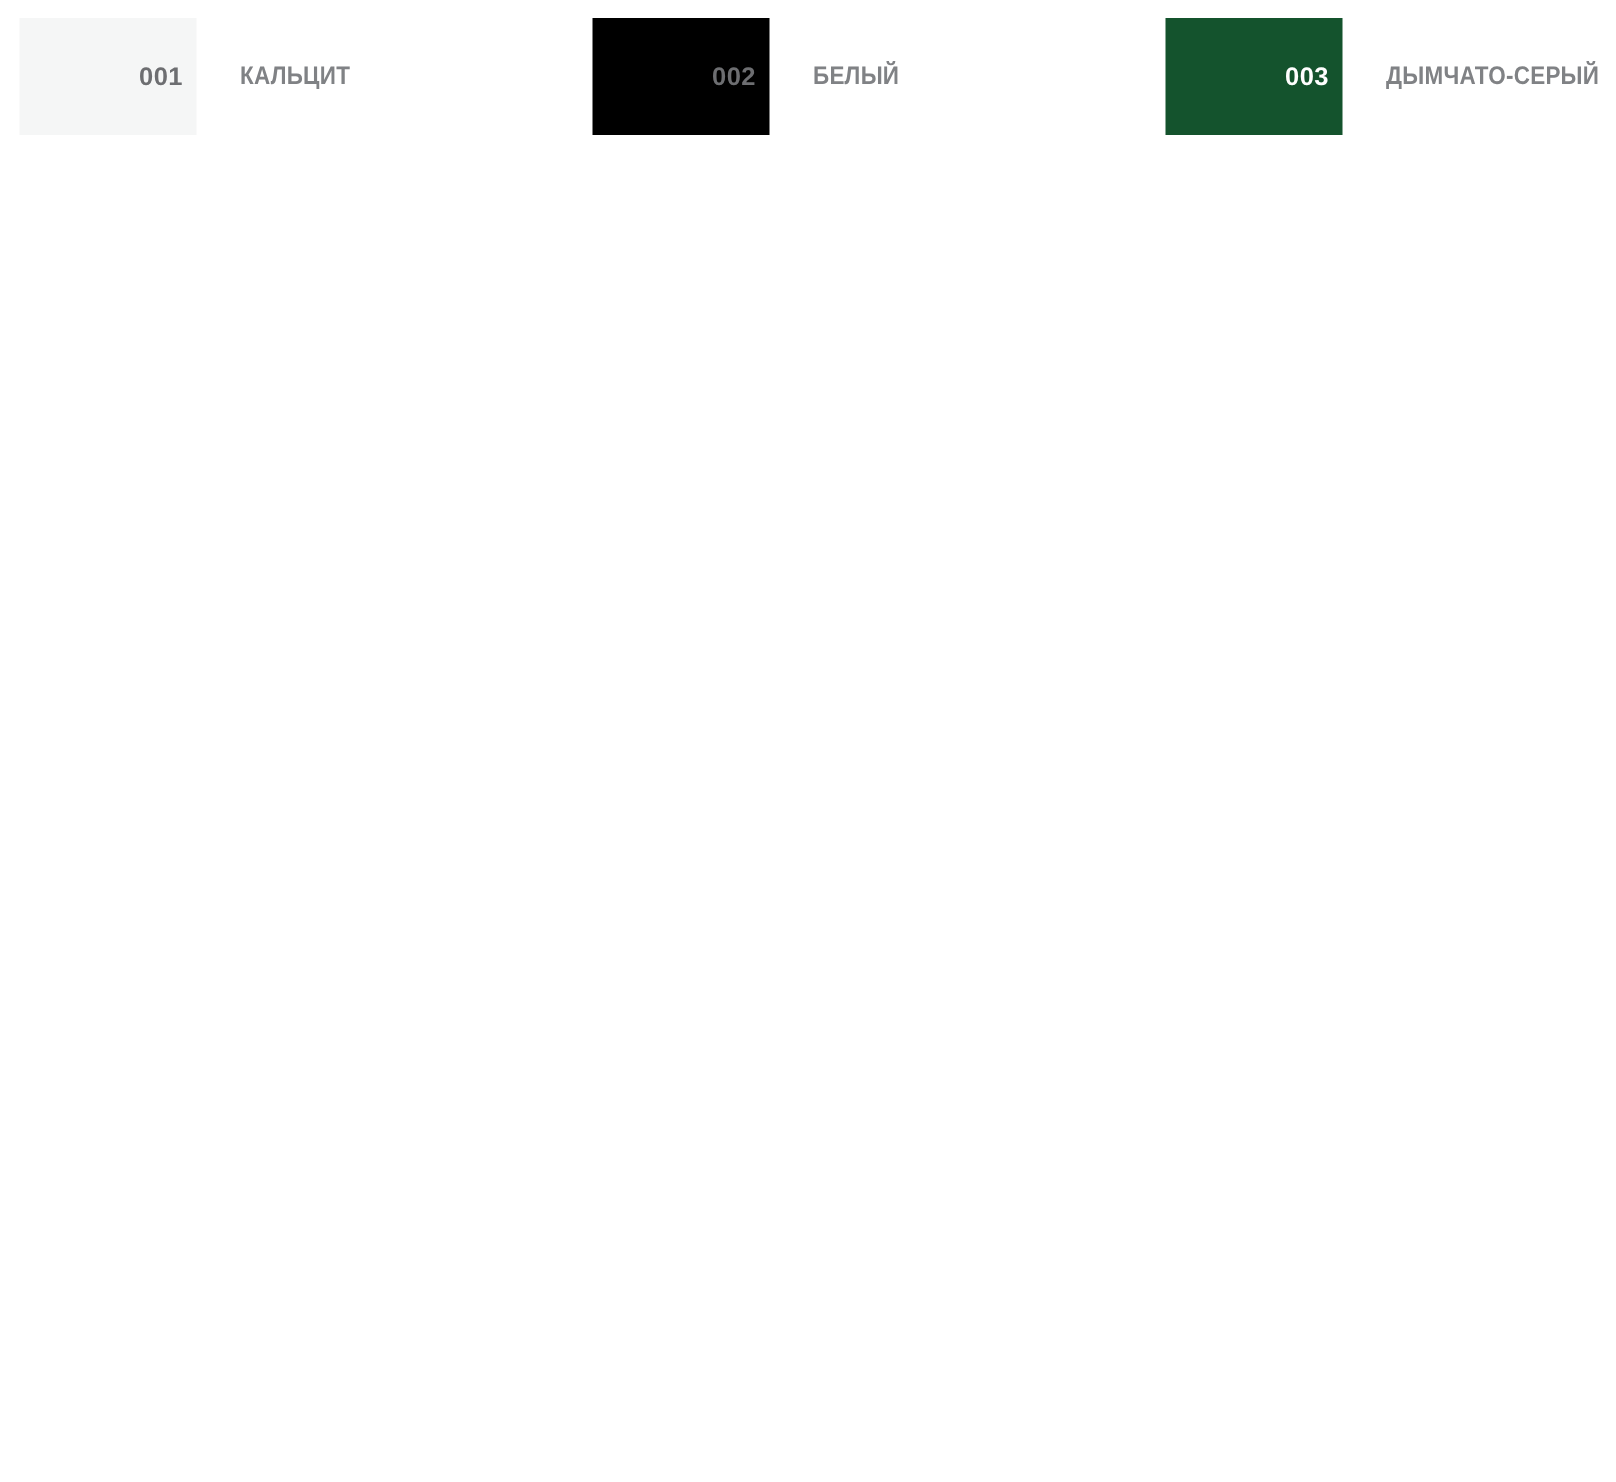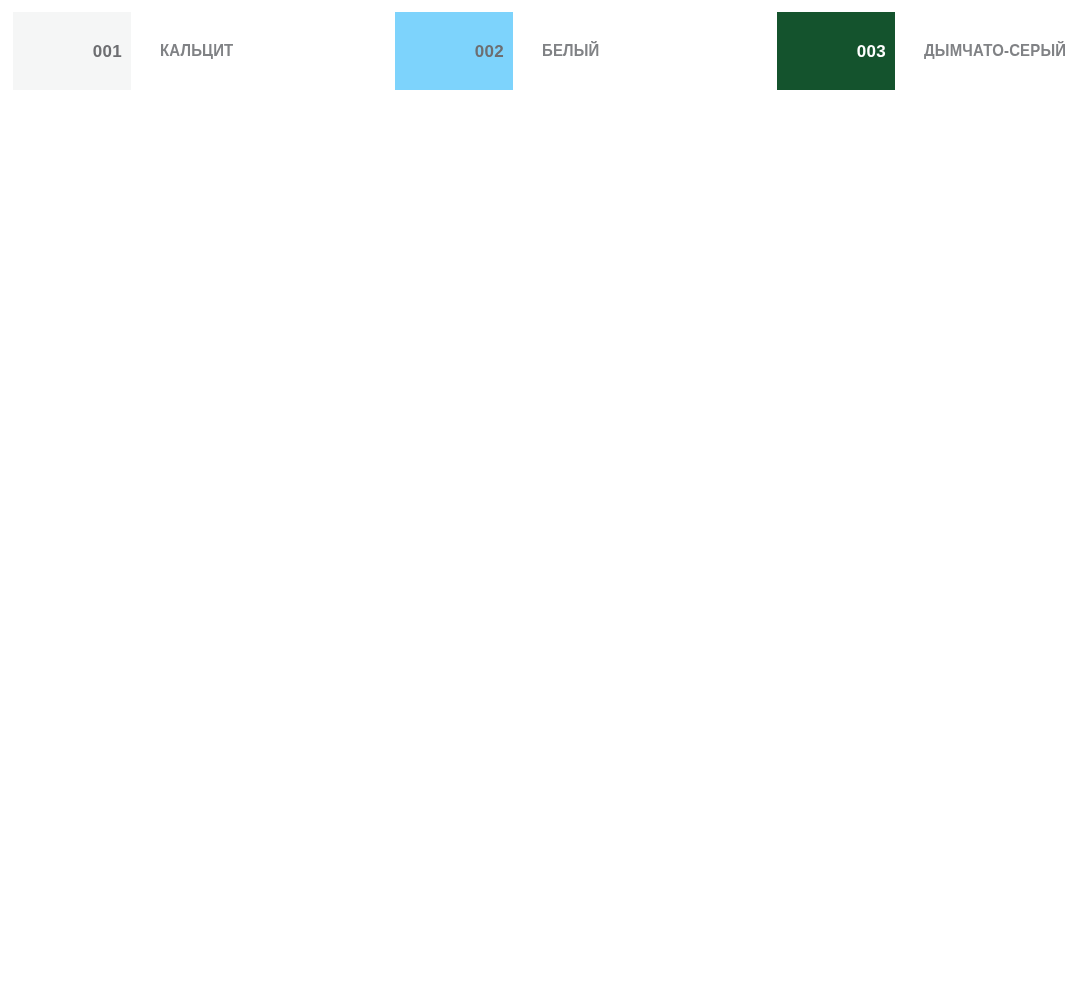--- a/index.html
+++ b/index.html
@@ -73,21 +73,21 @@
 <body>
 
 <div id="palette-grid">
     <div class="swatch-row">
       <div class="swatch-chip" style="background-color: rgb(245, 246, 246);">
         <span class="swatch-code" style="color: rgb(109, 110, 113);">001</span>
       </div>
       <span class="swatch-name">КАЛЬЦИТ</span>
     </div>
     <div class="swatch-row">
-      <div class="swatch-chip" style="background-color: #7dd3fc;">
+      <div class="swatch-chip" style="background-color: #000000;">
         <span class="swatch-code" style="color: rgb(109, 110, 113);">002</span>
       </div>
       <span class="swatch-name">БЕЛЫЙ</span>
     </div>
     <div class="swatch-row">
       <div class="swatch-chip" style="background-color: #14532d;">
         <span class="swatch-code" style="color: rgb(255, 255, 255);">003</span>
       </div>
       <span class="swatch-name">ДЫМЧАТО-СЕРЫЙ</span>
     </div>

